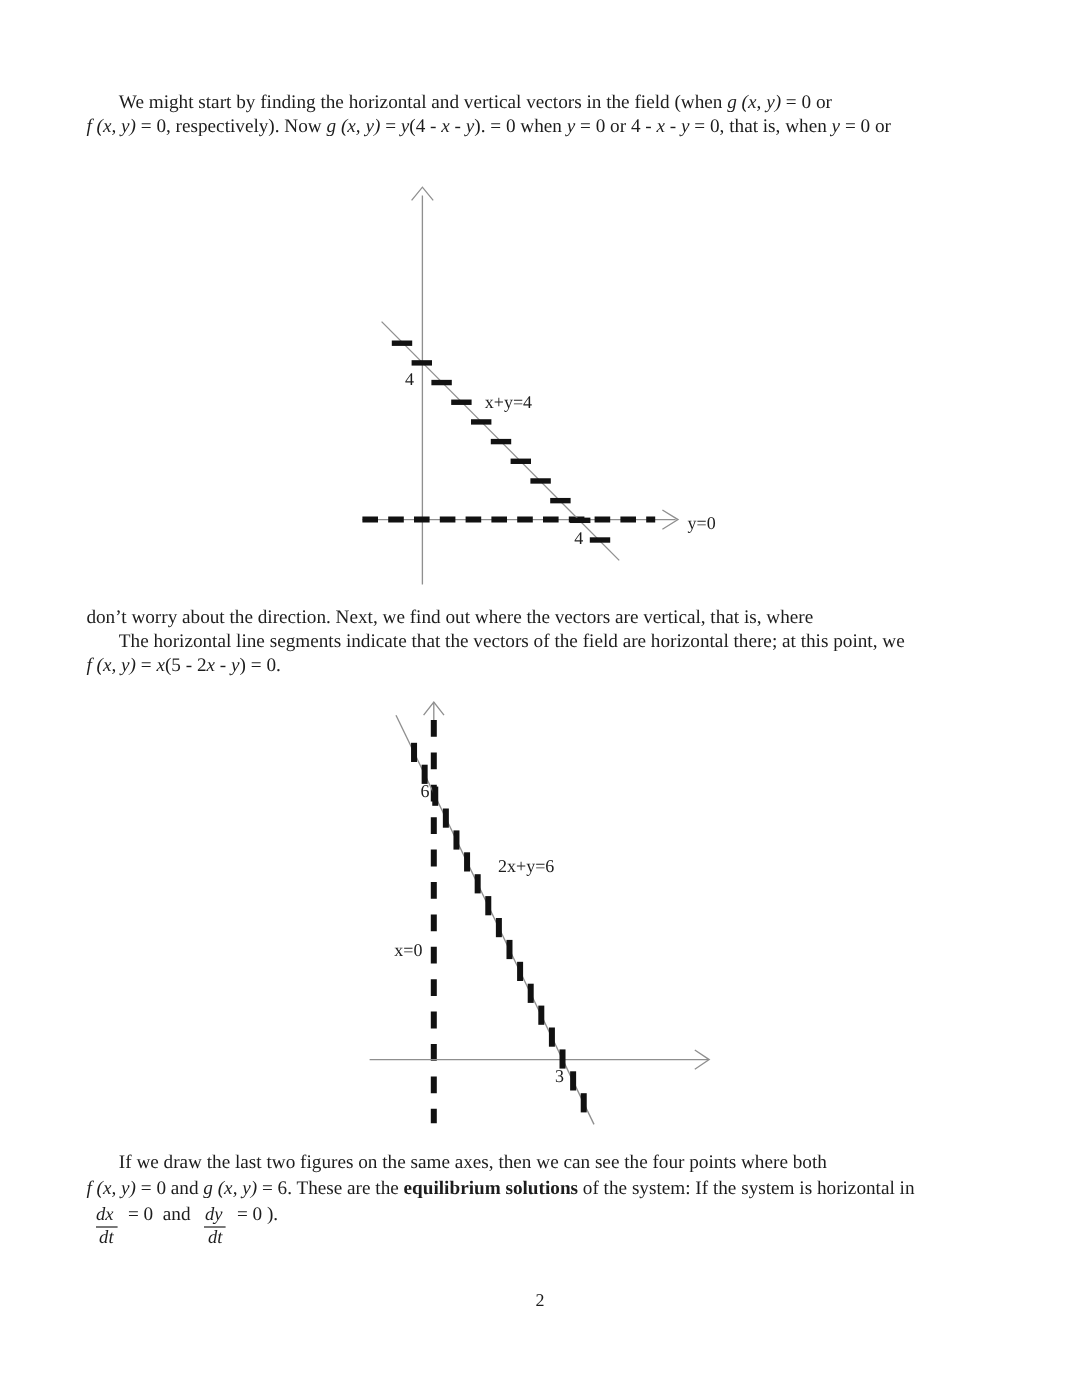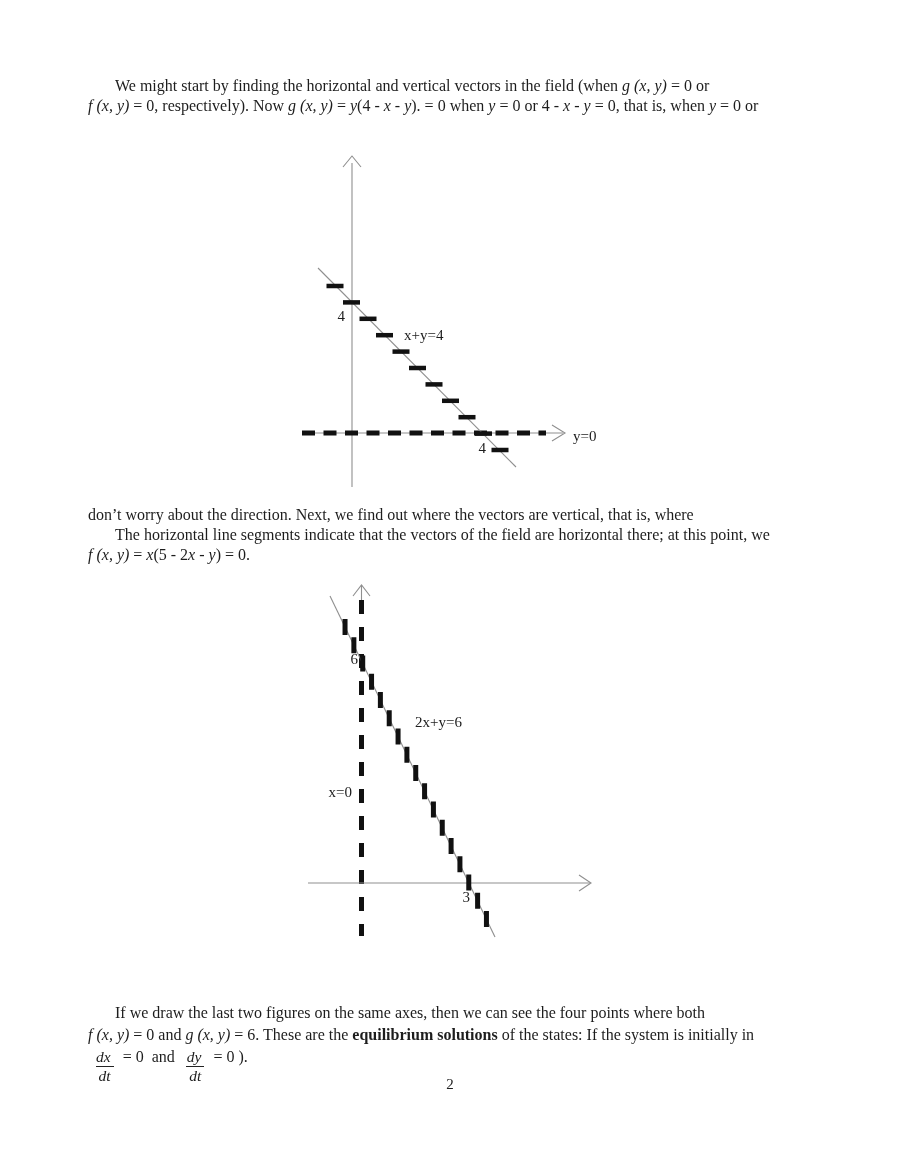--- a/index.html
+++ b/index.html
@@ -1,20 +1,20 @@
 <!DOCTYPE html>
 <html><head>
 <meta charset="utf-8">
 <style>
   html,body{margin:0;padding:0;background:#e8e8e8;}
   .page{
     position:relative;width:900px;height:1165px;background:#ffffff;
     font-family:"Liberation Serif",serif;color:#1d1d1d;overflow:hidden;
   }
-  .para{position:absolute;left:88px;font-size:16px;line-height:20px;white-space:nowrap;}
+  .para{position:absolute;left:72px;font-size:16px;line-height:20px;white-space:nowrap;}
   .para .tline{display:block;}
   .para .indent{padding-left:27px;}
   .it{font-style:italic;}
   .bd{font-weight:bold;}
   #p3{line-height:22px;}
   .fline{display:flex;align-items:center;height:46px;}
   .fline span{white-space:pre;}
   .frac{display:inline-flex;flex-direction:column;align-items:flex-end;
         font-style:italic;line-height:1.05;margin:0 5px;font-size:15.5px;}
   .frac .den{border-top:1.2px solid #222;}
@@ -95,20 +95,20 @@
       <text x="470" y="902" text-anchor="end">3</text>
     </g>
   </svg>
 
   <div class="para" id="p2" style="top:505px;">
       <div class="tline"><span>don’t worry about the direction. Next, we find out where the vectors are vertical, that is, where</span></div>
       <div class="tline indent"><span>The horizontal line segments indicate that the vectors of the field are horizontal there; at this point, we</span></div>
       <div class="tline"><span class="it">f (x, y)</span><span> = </span><span class="it">x</span><span>(5 - 2</span><span class="it">x</span><span> - </span><span class="it">y</span><span>) = 0.</span></div>
     </div>
 
-  <div class="para" id="p3" style="top:958px;margin-top:44px;">
+  <div class="para" id="p3" style="top:958px;">
       <div class="tline indent"><span>If we draw the last two figures on the same axes, then we can see the four points where both</span></div>
-      <div class="tline"><span class="it">f (x, y)</span><span> = 0 and </span><span class="it">g (x, y)</span><span> = 6. These are the </span><span class="bd">equilibrium solutions</span><span> of the states: If the system is initially in</span></div>
+      <div class="tline"><span class="it">f (x, y)</span><span> = 0 and </span><span class="it">g (x, y)</span><span> = 6. These are the </span><span class="bd">equilibrium solutions</span><span> of the system: If the system is horizontal in</span></div>
       <div class="tline fline"><span class="frac"><span class="num">dx</span><span class="den">dt</span></span><span> = 0  and </span><span class="frac"><span class="num">dy</span><span class="den">dt</span></span><span> = 0 ).</span></div>
     </div>
 
   <div class="pagenum">2</div>
 </div>
 
 </body></html>

